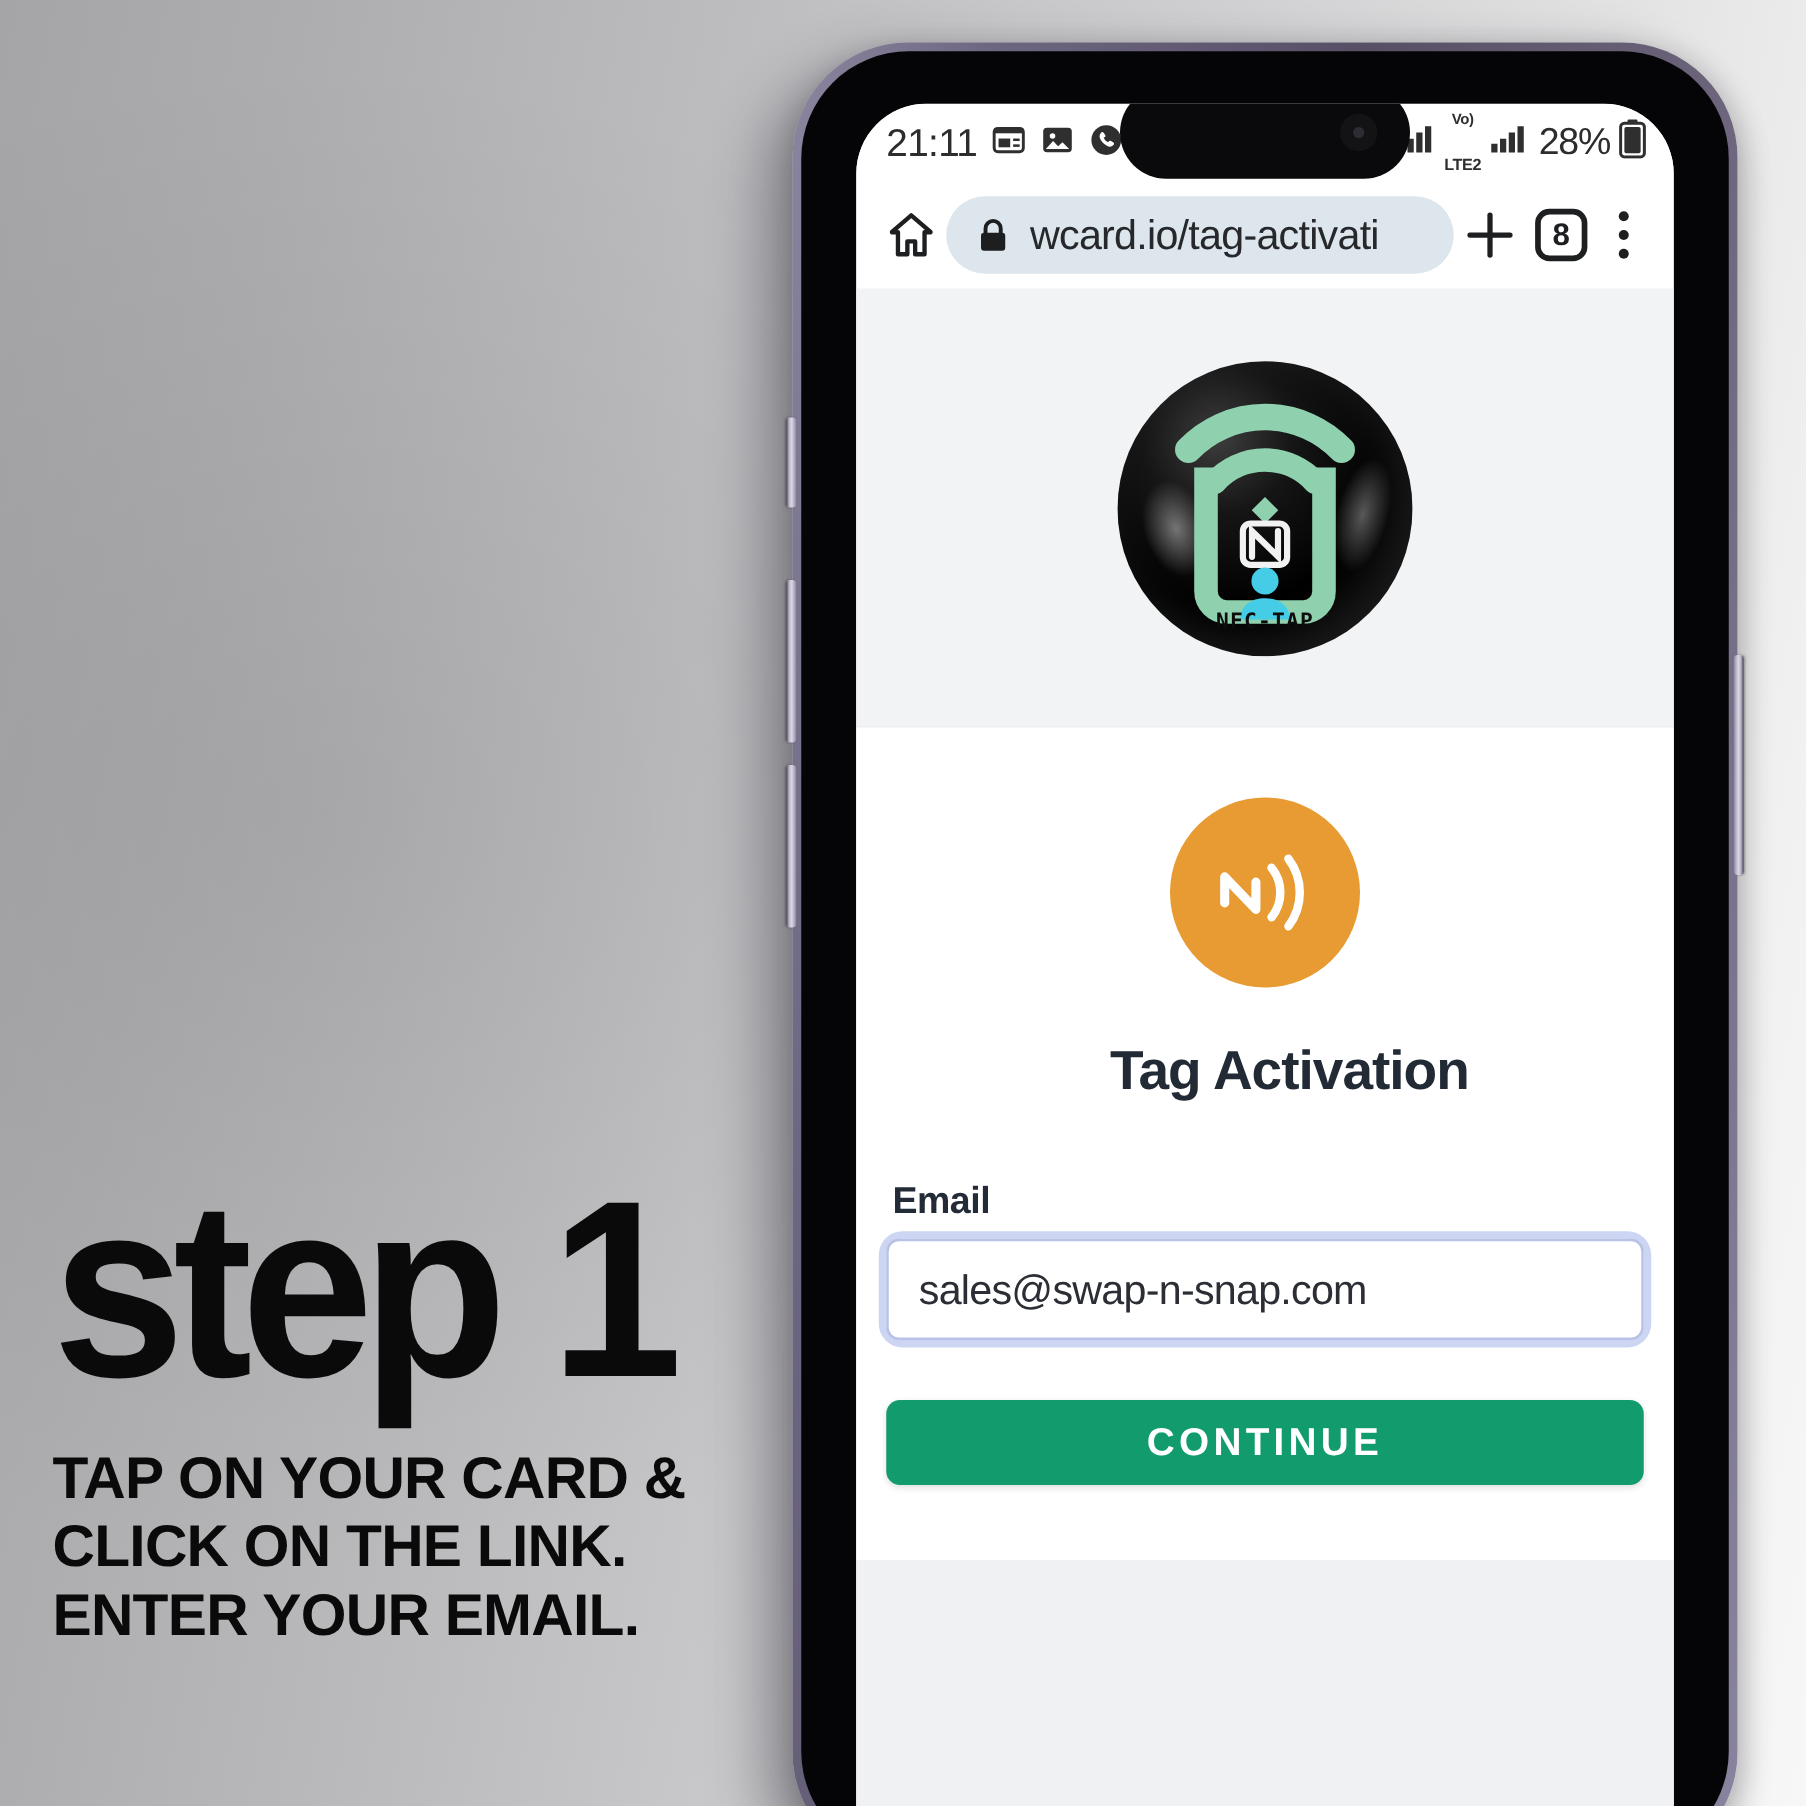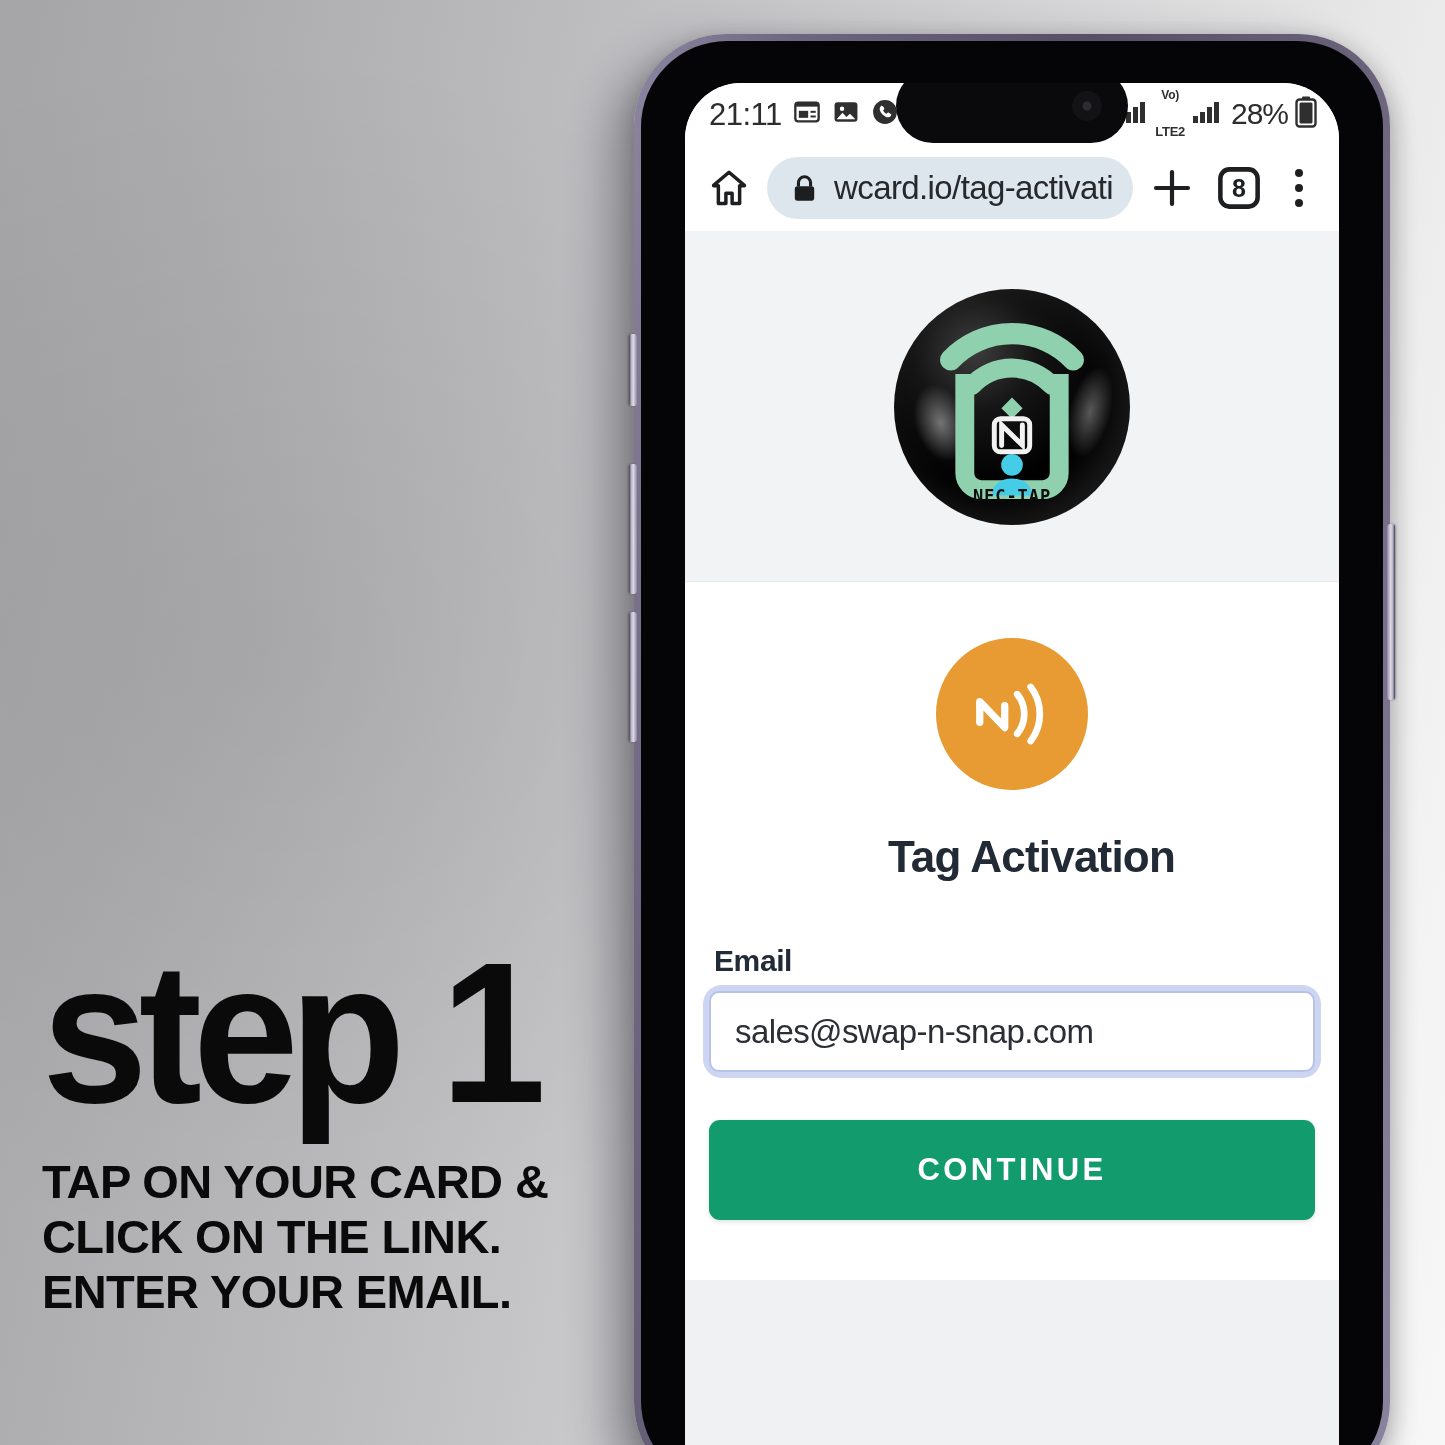--- a/index.html
+++ b/index.html
@@ -133,21 +133,21 @@
     content:""; position:absolute; left:50%; top:50%;
     transform:translate(-50%,-50%);
     width:9px; height:9px; border-radius:50%;
     background:#2c2c33;
   }
 
   
   #toolbar {
     height:86px; background:#ffffff;
     display:flex; align-items:center;
-    padding:0 18px 0 16px; gap:10px;
+    padding:0 18px 0 16px; 
   }
   #home-btn { width:56px; height:56px; display:flex; align-items:center; justify-content:center; flex:none; }
   #omnibox {
     flex:1 1 auto; min-width:0;
     height:62px; border-radius:34px;
     background:#dce6ec;
     display:flex; align-items:center;
     padding:0 18px 0 22px; gap:14px;
     overflow:hidden;
   }
@@ -232,21 +232,21 @@
     font-family:"Liberation Sans", sans-serif;
     font-size:33px; color:#2b2f35; letter-spacing:-0.6px;
     padding:16px 24px;
   }
   #email-help {
     margin-top:22px; margin-left:4px;
     font-size:30px; color:#5f6873; letter-spacing:-0.6px;
   }
   #continue-btn {
     display:block; width:100%; margin-top:48px;
-    height:100px; border:none; border-radius:11px;
+    height:68px; border:none; border-radius:11px;
     background:#129b6d; cursor:pointer;
     font-family:"Liberation Sans", sans-serif;
     font-size:31px; font-weight:bold; color:#ffffff;
     letter-spacing:3.4px;
     box-shadow:0 2px 5px rgba(0,0,0,.12);
   }
   #page-tail { height:300px; background:#eff1f3; }
 </style>
 </head>
 <body>

